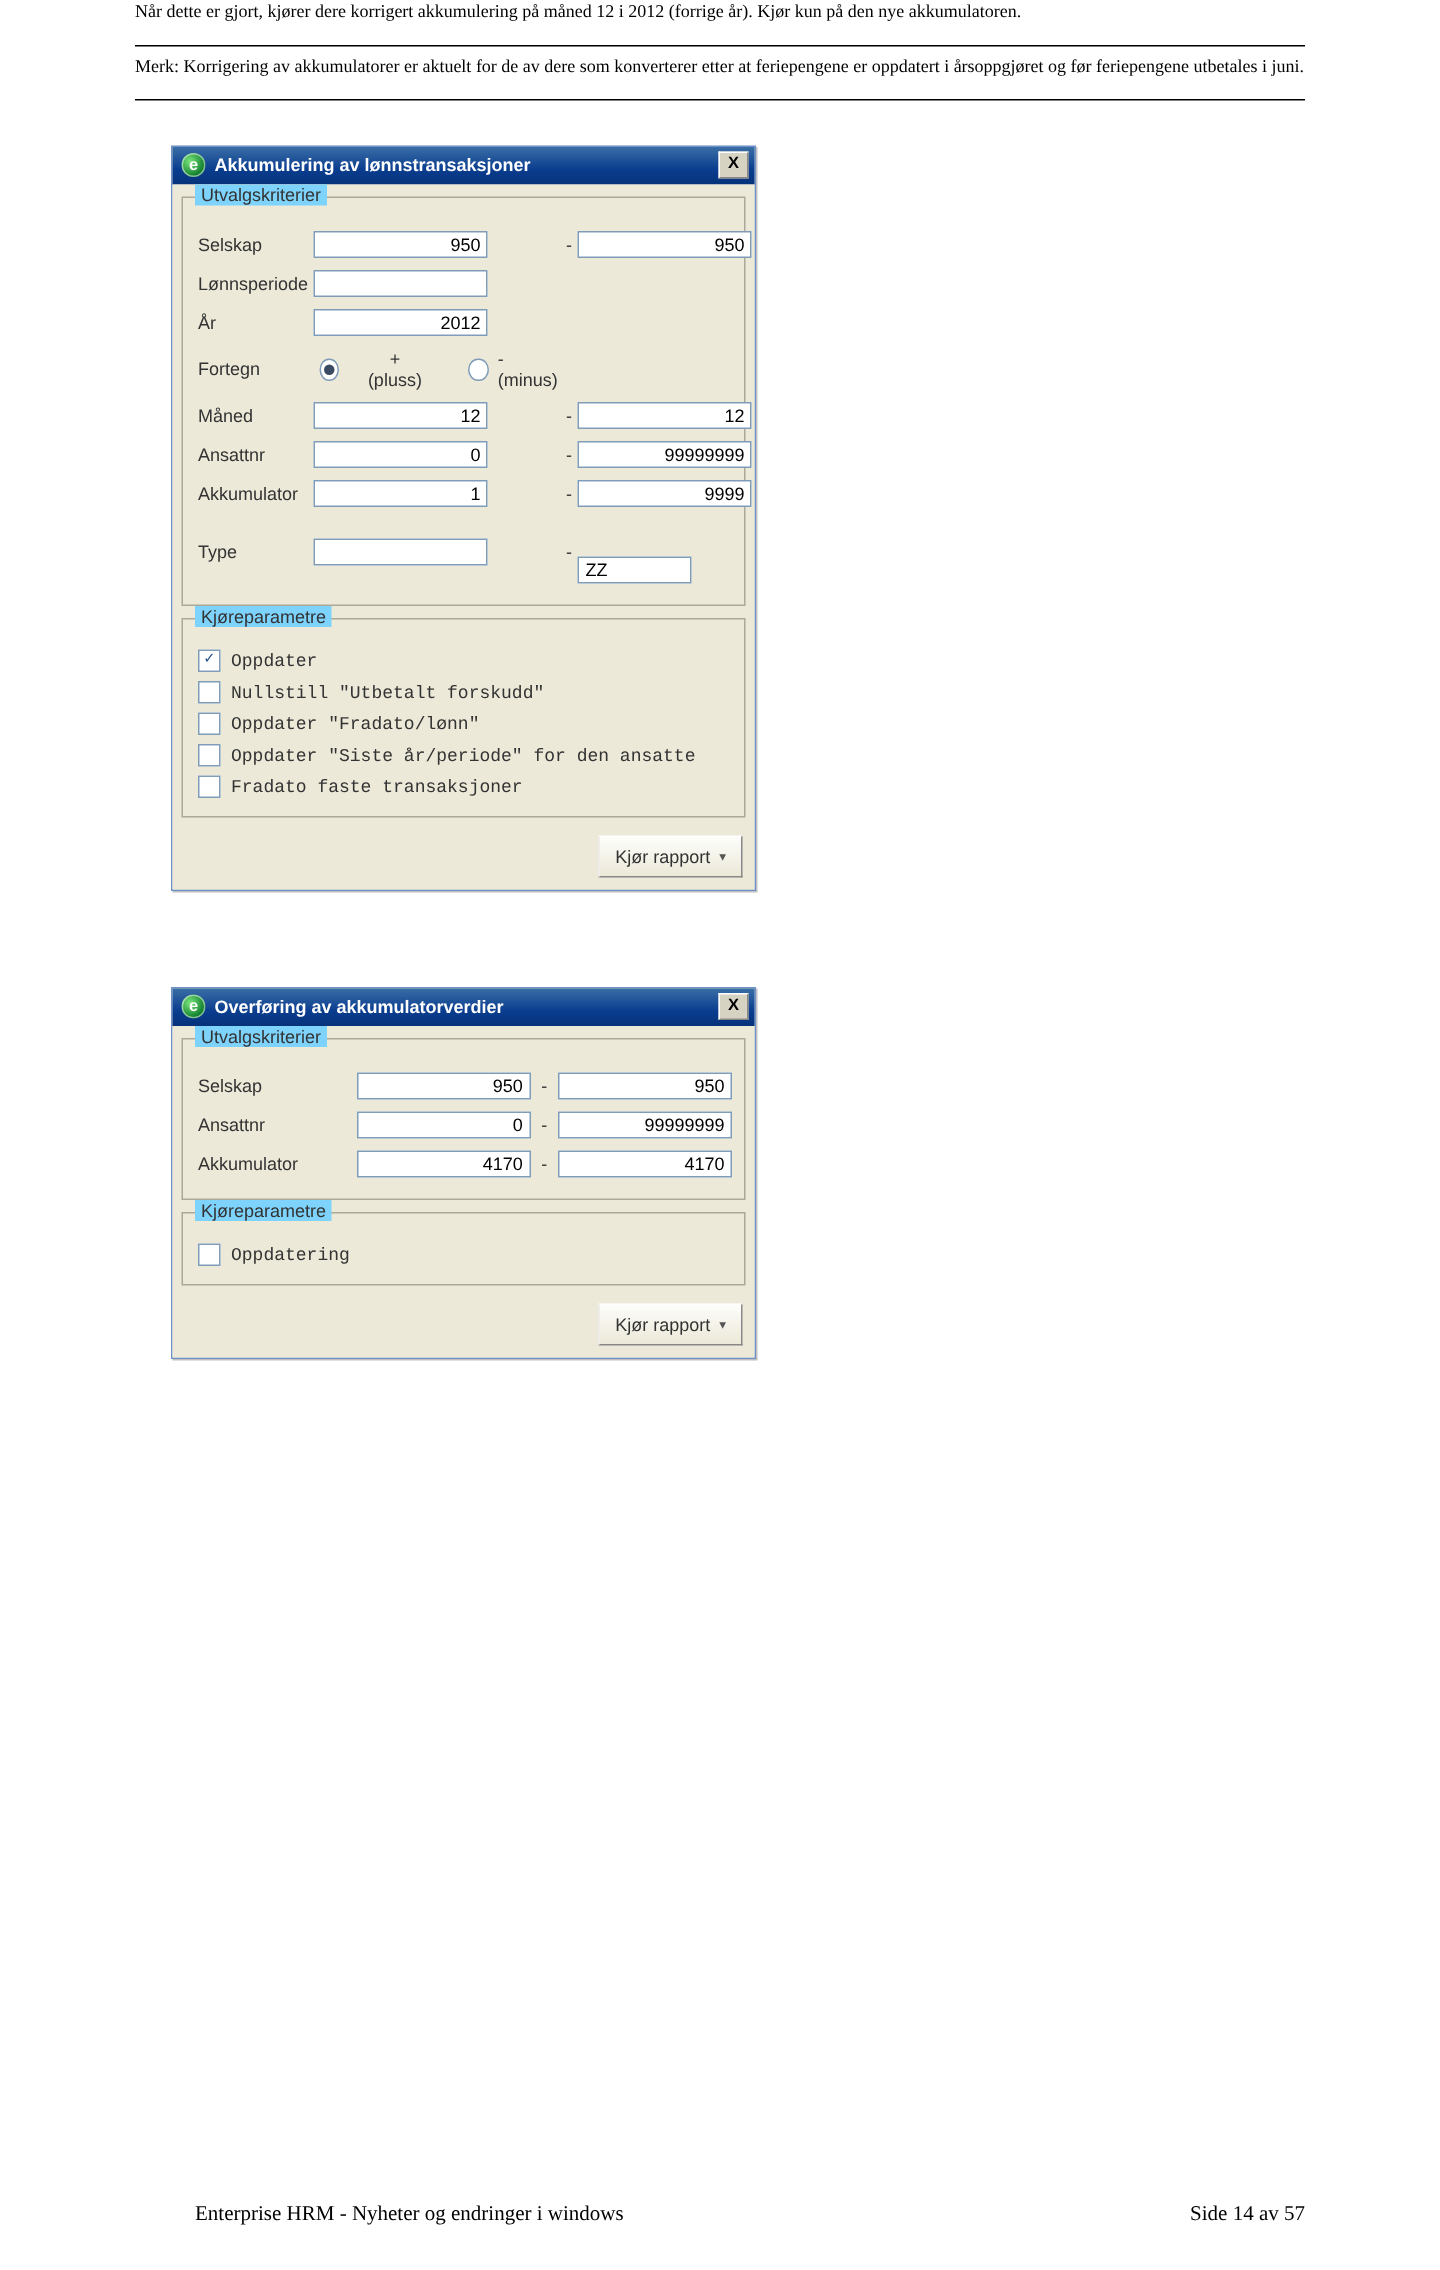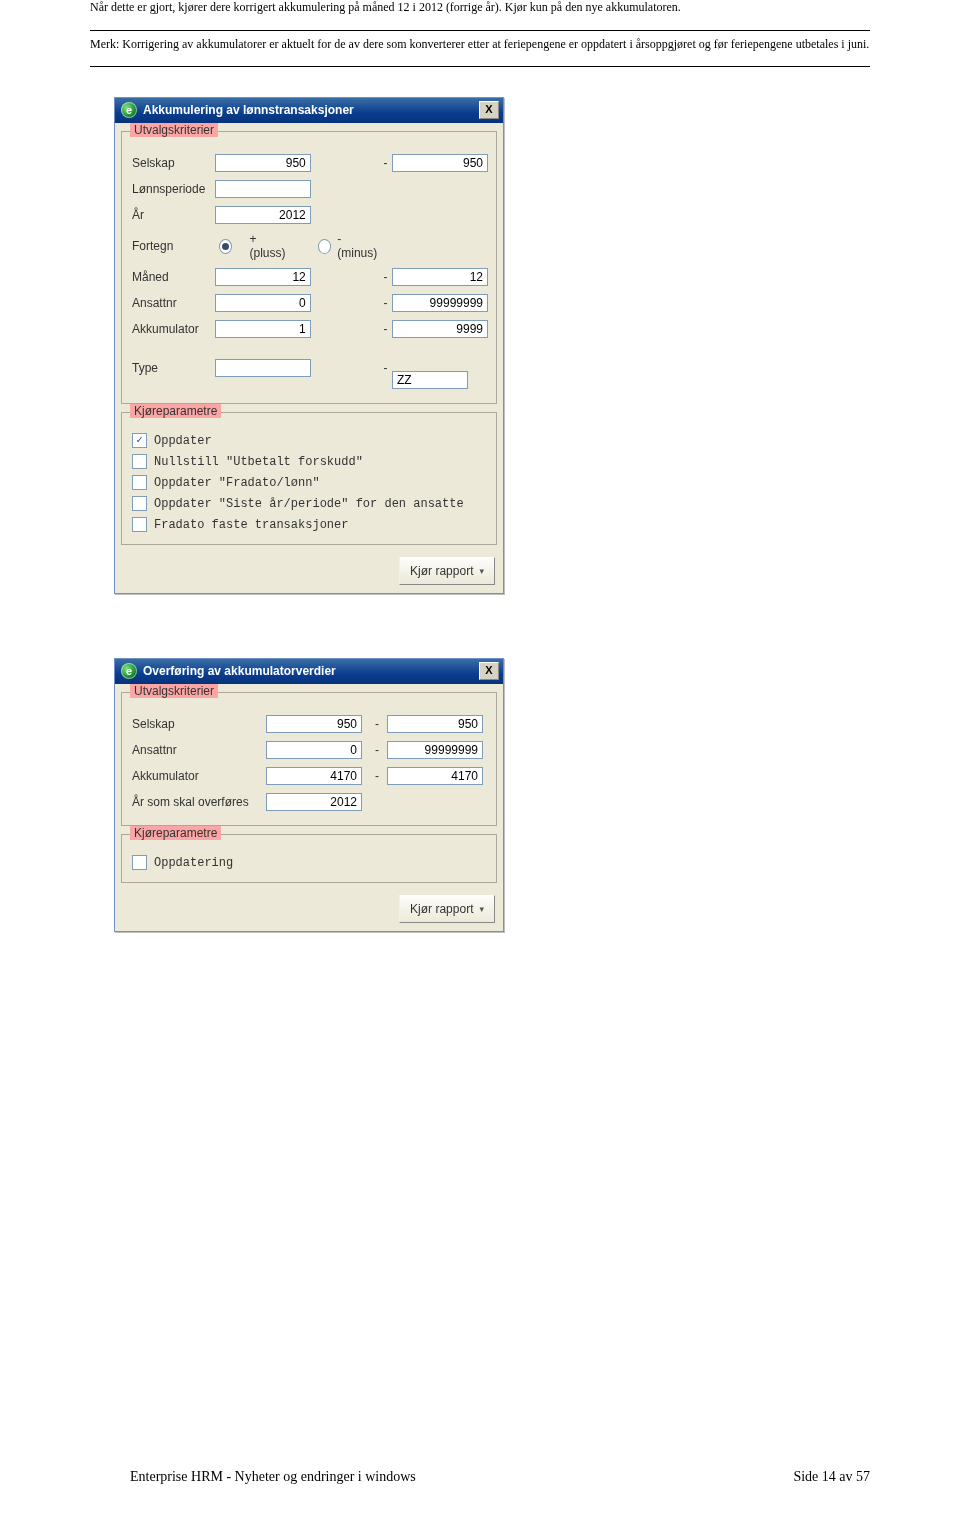--- a/index.html
+++ b/index.html
@@ -76,42 +76,42 @@
   .groupbox {
     border: 1px solid #aca899;
     background: #ece9d8;
     margin: 6px 4px 8px 4px;
     padding: 18px 6px 10px 8px;
     position: relative;
   }
   .groupbox .legend {
     position: absolute;
     top: -9px; left: 8px;
-    background: #fca5a5;
+    background: #7dd3fc;
     padding: 0 4px;
     font-size: 12px;
     color: #333;
   }
   .fields { display: table; width: 100%; }
   .field-row { display: table-row; }
   .field-row > * { display: table-cell; vertical-align: middle; padding: 4px 2px; }
   .field-label { width: 110px; color: #333; }
   .field-dash { width: 12px; text-align: center; color: #333; }
   .text-input {
     font-family: Tahoma, Arial, sans-serif;
     font-size: 12px;
     height: 18px;
     border: 1px solid #7f9db9;
     background: #fff;
     box-sizing: border-box;
     padding: 1px 4px;
     text-align: right;
   }
   .text-input.left { text-align: left; }
-  .w90 { width: 96px; }
+  .w90 { width: 116px; }
   .w70 { width: 76px; margin-top: 25px; }
   .radio-row {
     display: flex; gap: 30px; align-items: center;
     padding-left: 4px;
   }
   .radio {
     width: 13px; height: 13px;
     border: 1px solid #7f9db9; border-radius: 50%;
     background: #fff;
     display: inline-flex; align-items: center; justify-content: center;
@@ -201,21 +201,21 @@
           <div class="field-row">
             <span class="field-label">År</span>
             <span><input class="text-input w90" value="2012" style=""></span>
             <span></span>
               <span></span>
           </div>
           <div class="field-row">
             <span class="field-label">Fortegn</span>
             <span colspan="3" style="display:table-cell">
               <div class="radio-row">
-                <span style="display:flex;align-items:center;gap:18px;">
+                <span style="display:flex;align-items:center;gap:18px;text-align:center;">
                   <span class="radio selected"></span>
                   <span>+ (pluss)</span>
                 </span>
                 <span style="display:flex;align-items:center;gap:6px;">
                   <span class="radio"></span>
                   <span>- (minus)</span>
                 </span>
               </div>
             </span>
             <span></span>
@@ -307,26 +307,20 @@
             <span><input class="text-input w90" value="0" style=""></span>
             <span class="field-dash">-</span>
             <span><input class="text-input w90" value="99999999" style=""></span>
           </div>
           <div class="field-row">
             <span class="field-label">Akkumulator</span>
             <span><input class="text-input w90" value="4170" style=""></span>
             <span class="field-dash">-</span>
             <span><input class="text-input w90" value="4170" style=""></span>
           </div>
-          <div class="field-row">
-            <span class="field-label" style="width:130px">År som skal overføres</span>
-            <span><input class="text-input w90" value="2012" style=""></span>
-            <span></span>
-              <span></span>
-          </div>
         </div>
       </div>
 
       <div class="groupbox">
         <div class="legend">Kjøreparametre</div>
         <div class="check-list">
           <div class="check-row">
             <span class="checkbox"></span>
             <span>Oppdatering</span>
           </div>

